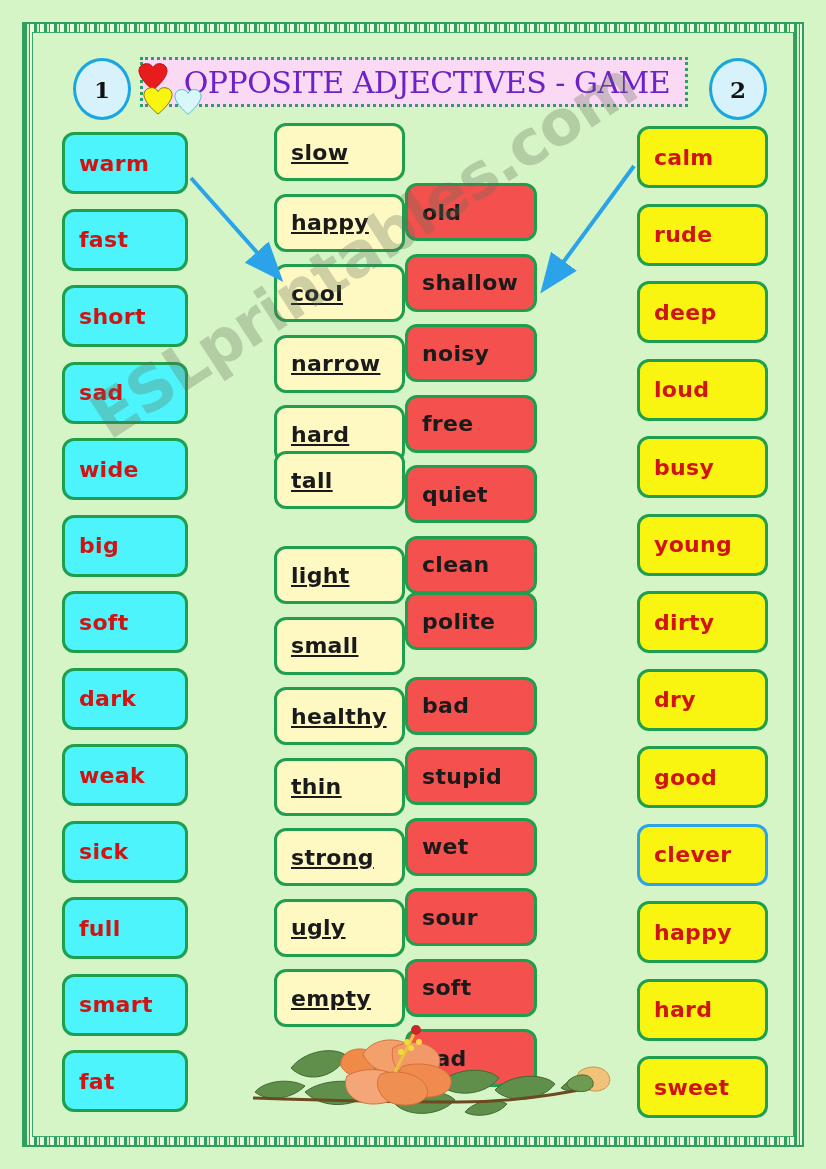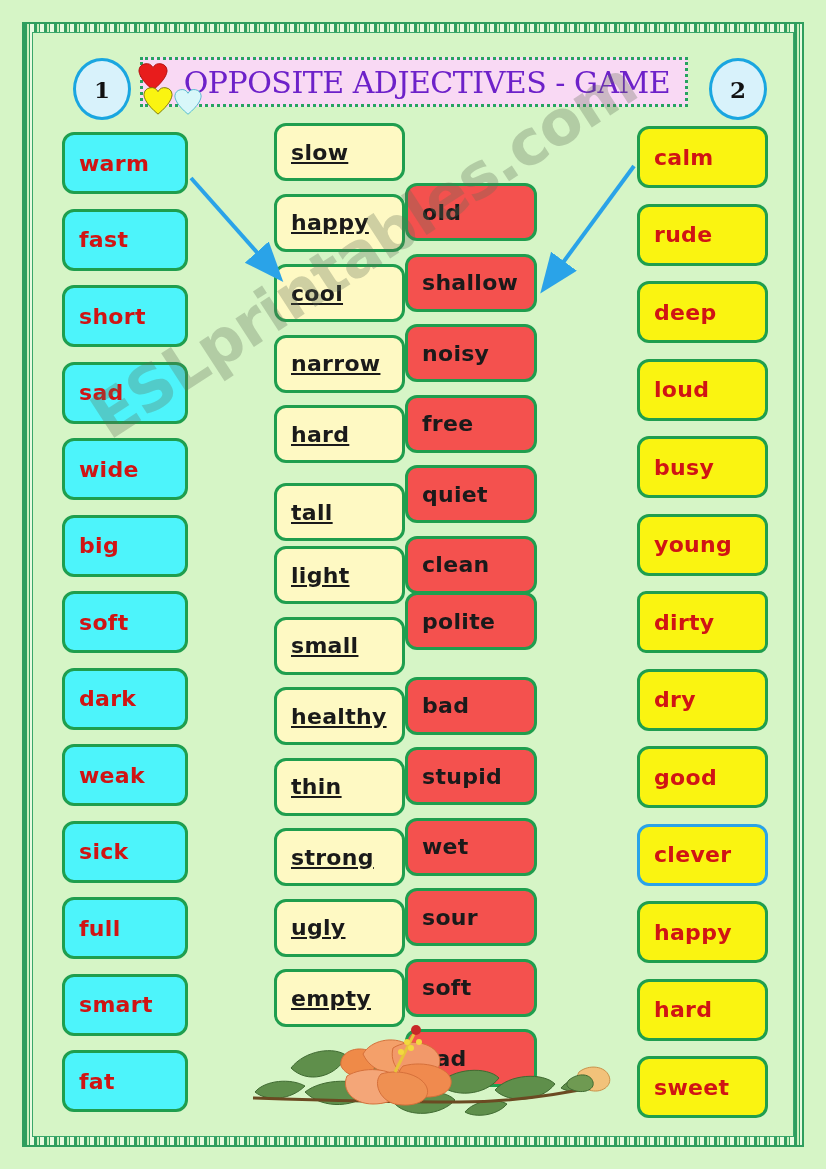--- a/index.html
+++ b/index.html
@@ -273,21 +273,21 @@
       </div>
       <div class="card green" style="top: 264px;">
         <span>cool</span>
       </div>
       <div class="card green" style="top: 334.5px;">
         <span>narrow</span>
       </div>
       <div class="card green" style="top: 405px;">
         <span>hard</span>
       </div>
-      <div class="card green" style="top: 451px; margin-top: 32px;">
+      <div class="card green" style="top: 451px;">
         <span>tall</span>
       </div>
       <div class="card green" style="top: 546px;">
         <span>light</span>
       </div>
       <div class="card green" style="top: 616.5px;">
         <span>small</span>
       </div>
       <div class="card green" style="top: 687px;">
         <span>healthy</span>
@@ -358,21 +358,21 @@
       </div>
       <div class="card yellow" style="top: 358.5px;">
         <span>loud</span>
       </div>
       <div class="card yellow" style="top: 436px;">
         <span>busy</span>
       </div>
       <div class="card yellow" style="top: 513.5px;">
         <span>young</span>
       </div>
-      <div class="card yellow" style="top: 591px; border-radius: 9px;">
+      <div class="card yellow" style="top: 591px;">
         <span>dirty</span>
       </div>
       <div class="card yellow" style="top: 668.5px;">
         <span>dry</span>
       </div>
       <div class="card yellow" style="top: 746px;">
         <span>good</span>
       </div>
       <div class="card yellow blue-border" style="top: 823.5px;">
         <span>clever</span>

